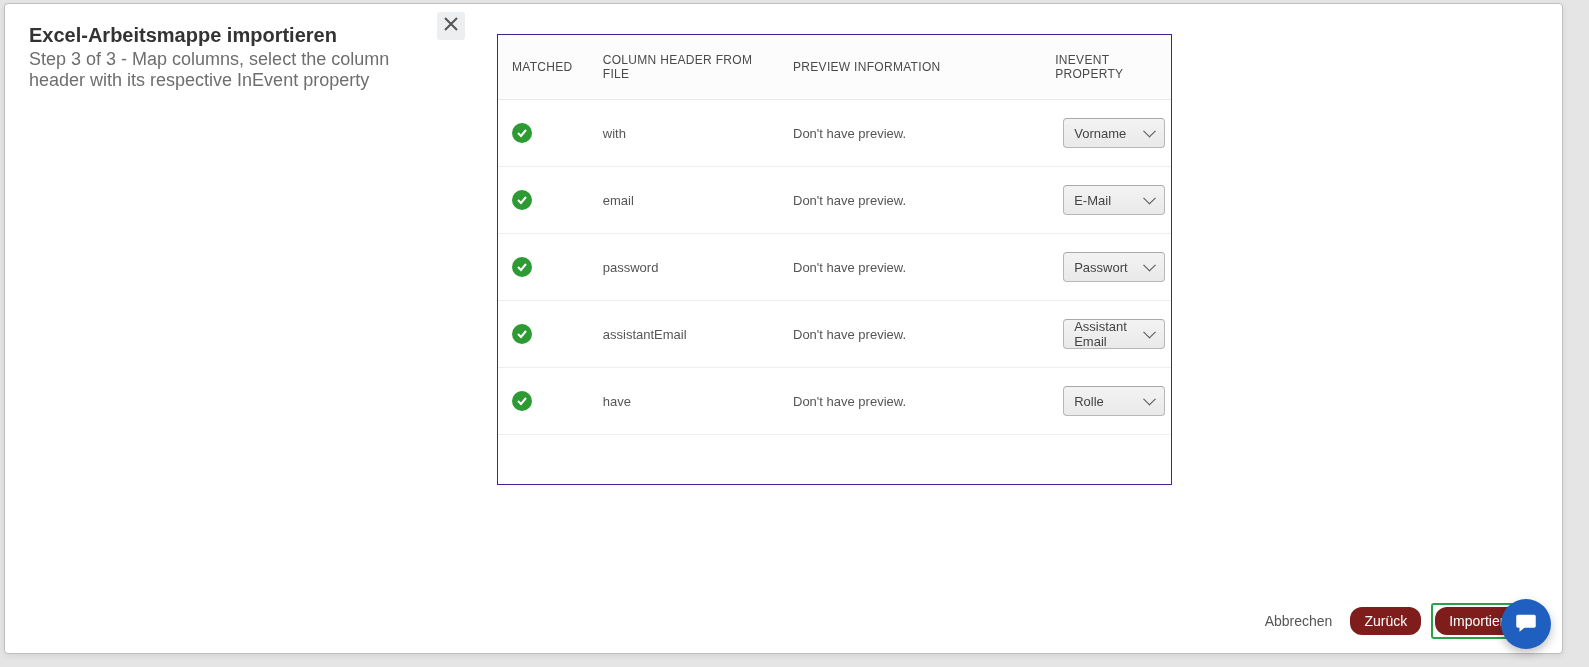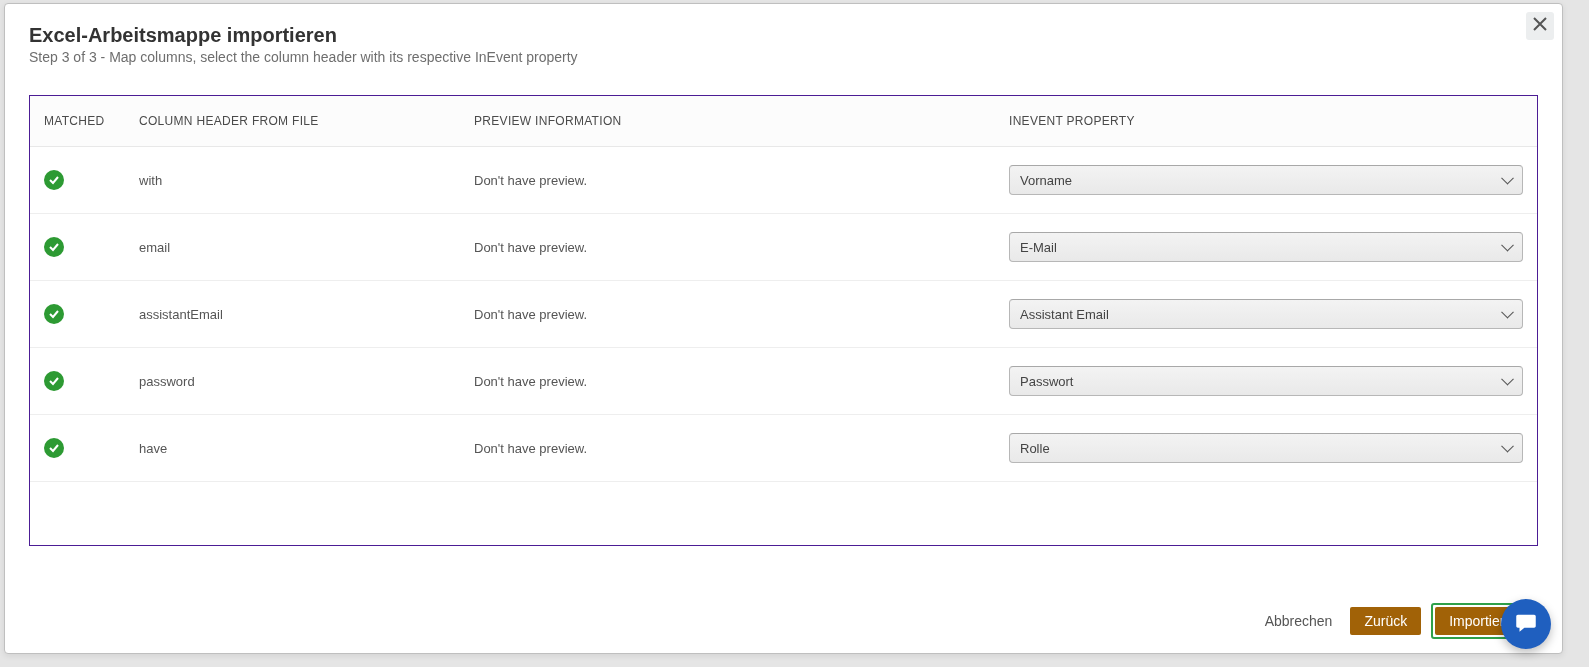--- a/index.html
+++ b/index.html
@@ -11,35 +11,35 @@
     overflow: hidden;
   }
   .modal {
     position: absolute;
     left: 4px; top: 3px;
     width: 1559px; height: 651px;
     background: #fff;
     border: 1px solid #bfbfbf;
     border-radius: 4px;
     display: flex;
-    flex-direction: column;
+    flex-direction: row;
     box-shadow: 0 2px 6px rgba(0,0,0,0.08);
   }
   .modal-header {
     padding: 20px 24px 0 24px;
     position: relative;
   }
   .modal-title {
     font-size: 20px;
     font-weight: 600;
     color: #333;
     margin: 0;
   }
   .modal-subtitle {
-    font-size: 14px;
+    font-size: 18px;
     color: #6e6e6e;
     margin-top: 2px;
   }
   .close-btn {
     position: absolute;
     right: 8px; top: 8px;
     width: 28px; height: 28px;
     border: none;
     border-radius: 3px;
     background: #eceeef;
@@ -100,20 +100,21 @@
     border-top-color: #a8a8a8;
     border-radius: 4px;
     background: linear-gradient(#f3f3f3, #e9e9e9);
     padding: 0 28px 0 10px;
     font-size: 13px;
     color: #444;
     position: relative;
     display: flex;
     align-items: center;
     cursor: pointer;
+    margin-left: 8px;
   }
   .prop-select::after {
     content: "";
     position: absolute;
     right: 10px; top: 50%;
     width: 8px; height: 8px;
     border-right: 1.5px solid #555;
     border-bottom: 1.5px solid #555;
     transform: translateY(-70%) rotate(45deg);
   }
@@ -126,24 +127,24 @@
     gap: 10px;
     font-size: 14px;
     margin-left: 37px;
   }
   .btn-text {
     color: #555;
     cursor: pointer;
     padding: 6px 8px;
   }
   .btn-primary {
-    background: #a16207;
+    background: #7f1d1d;
     color: #fff;
     border: none;
-    border-radius: 2px;
+    border-radius: 12px;
     padding: 6px 14px;
     font-size: 14px;
     cursor: pointer;
   }
   .import-highlight {
     border: 2px solid #2ea04a;
     border-radius: 3px;
     padding: 2px;
     display: inline-block;
   }
@@ -220,39 +221,39 @@
                 <span>E-Mail</span>
               </div>
             </td>
           </tr>
           <tr>
             <td class="col-matched"><span class="check-badge">
                 <svg viewBox="0 0 12 12">
                   <path fill="none" stroke="#fff" stroke-width="2" d="M2 6 L5 9 L10 3"></path>
                 </svg>
               </span></td>
+            <td class="col-header">password</td>
+            <td class="col-preview">Don't have preview.</td>
+            <td class="col-prop">
+              <div class="prop-select">
+                <span>Passwort</span>
+              </div>
+            </td>
+          </tr>
+          <tr>
+            <td class="col-matched"><span class="check-badge">
+                <svg viewBox="0 0 12 12">
+                  <path fill="none" stroke="#fff" stroke-width="2" d="M2 6 L5 9 L10 3"></path>
+                </svg>
+              </span></td>
             <td class="col-header">assistantEmail</td>
             <td class="col-preview">Don't have preview.</td>
             <td class="col-prop">
               <div class="prop-select">
                 <span>Assistant Email</span>
-              </div>
-            </td>
-          </tr>
-          <tr>
-            <td class="col-matched"><span class="check-badge">
-                <svg viewBox="0 0 12 12">
-                  <path fill="none" stroke="#fff" stroke-width="2" d="M2 6 L5 9 L10 3"></path>
-                </svg>
-              </span></td>
-            <td class="col-header">password</td>
-            <td class="col-preview">Don't have preview.</td>
-            <td class="col-prop">
-              <div class="prop-select">
-                <span>Passwort</span>
               </div>
             </td>
           </tr>
           <tr>
             <td class="col-matched"><span class="check-badge">
                 <svg viewBox="0 0 12 12">
                   <path fill="none" stroke="#fff" stroke-width="2" d="M2 6 L5 9 L10 3"></path>
                 </svg>
               </span></td>
             <td class="col-header">have</td>

